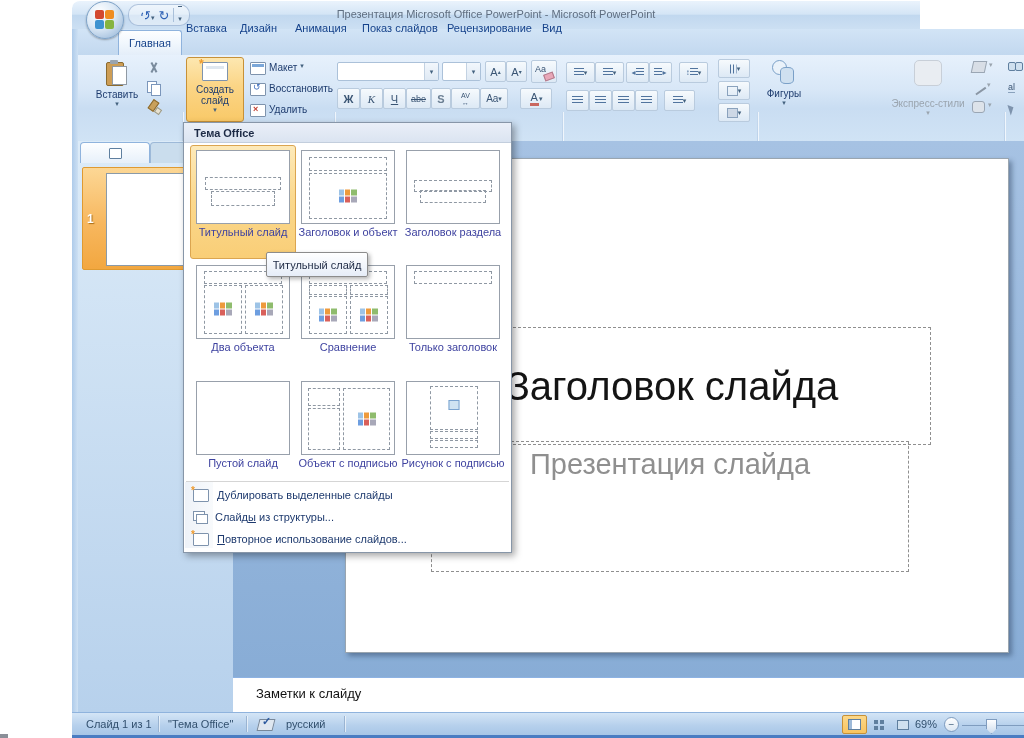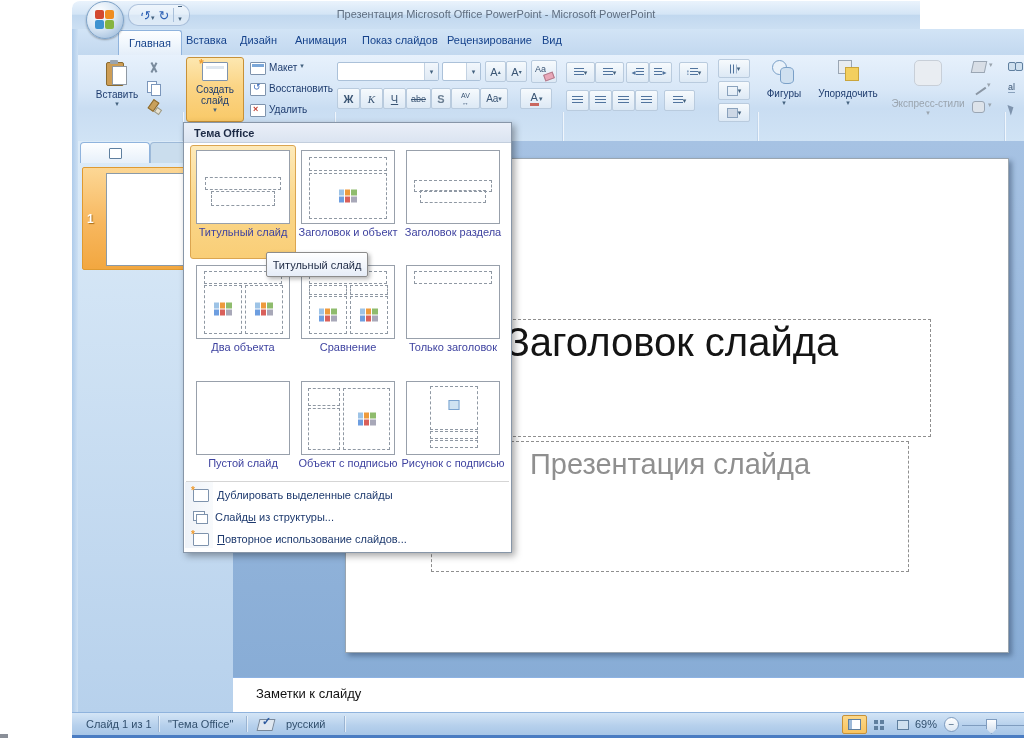--- a/index.html
+++ b/index.html
@@ -15,21 +15,21 @@
   .office-logo span{border-radius:2px}
   .qat{left:128px;top:4px;height:20px;display:flex;align-items:center;gap:4px;padding:0 7px;background:rgba(255,255,255,.4);border:1px solid rgba(125,155,195,.55);border-radius:10px;z-index:11}
   .qat .gl{font-size:13px;color:#2f62b5;line-height:1}
   .floppy{width:12px;height:12px;background:#3a6bbf;border-radius:2px;position:relative}
   .floppy::after{content:"";position:absolute;left:3px;top:1px;width:6px;height:4px;background:#dce9f6}
   .chev{font-size:7px;color:#44627f;line-height:1}
   .qsep{width:1px;height:14px;background:#a9c0da}
 
   
   .tabrow{left:72px;top:29px;width:952px;height:26px;background:linear-gradient(#d2e4f6,#c2d8ef)}
-  .tab{top:34px;font-size:11px;color:#15428b;white-space:nowrap;cursor:default}
+  .tab{top:22px;font-size:11px;color:#15428b;white-space:nowrap;cursor:default}
   .tab-active{left:118px;top:30px;width:62px;height:24px;background:linear-gradient(#fdfeff,#f1f7fd 50%,#e4eef9);border:1px solid #8fb3dd;border-bottom:none;border-radius:3px 3px 0 0;display:flex;align-items:center;justify-content:center;font-size:11px;color:#15428b}
 
   
   .ribbon{left:72px;top:55px;width:952px;height:86px;background:linear-gradient(#e7f1fc,#d8e7f7 40%,#c9ddf2 62%,#d0e3f5);border-bottom:1px solid #8db2e3}
   .gsep{top:57px;width:1px;height:78px;background:linear-gradient(#c6d9ee,#a9c4e2);box-shadow:1px 0 0 rgba(255,255,255,.7)}
   .glabel{top:125px;font-size:10px;color:#3e6aaa;white-space:nowrap}
   .launcher{width:10px;height:10px;border-left:1px solid #7d9cc0;border-top:1px solid #7d9cc0;position:absolute}
   .launcher span{position:absolute;right:-1px;bottom:-1px;font-size:7px;color:#7d9cc0;line-height:1}
   .rbtn{position:absolute;display:flex;gap:3px;font-size:10px;color:#1e3c6e;white-space:nowrap}
   .bigbtn{position:absolute;display:flex;flex-direction:column;align-items:center;justify-content:flex-start;font-size:10px;color:#1e3c6e;text-align:center}
@@ -301,28 +301,20 @@
 
     <div class="abs" style="left:686px;top:0;width:246px;height:84px">
       <div class="bigbtn" style="left:2px;top:2px;width:48px;height:64px">
         <span style="position:relative;width:24px;height:24px;margin-top:3px">
           <span style="position:absolute;left:0;top:0;width:13px;height:13px;border:1.5px solid #7aa0c8;border-radius:50%;background:#eaf2fa"></span>
           <span style="position:absolute;left:8px;top:7px;width:12px;height:15px;background:#cfe0f0;border:1px solid #7aa0c8;border-radius:40%/25%"></span>
         </span>
         <span style="margin-top:4px">Фигуры</span>
         <span class="chev">▾</span>
       </div>
-      <div class="bigbtn" style="left:54px;top:2px;width:72px;height:64px">
-        <span style="position:relative;width:24px;height:24px;margin-top:3px">
-          <span style="position:absolute;left:2px;top:0;width:12px;height:12px;background:#e8ecf1;border:1px solid #9aa6b4"></span>
-          <span style="position:absolute;left:9px;top:7px;width:12px;height:12px;background:#f3cf5e;border:1px solid #caa53c"></span>
-        </span>
-        <span style="margin-top:4px">Упорядочить</span>
-        <span class="chev">▾</span>
-      </div>
       <div class="bigbtn" style="left:130px;top:2px;width:80px;height:64px;color:#9aa4ae">
         <span style="width:26px;height:24px;margin-top:3px;background:#e9edf2;border:1px solid #c8cfd8;border-radius:5px"></span>
         <span style="margin-top:12px">Экспресс-стили</span>
         <span class="chev" style="color:#9aa4ae">▾</span>
       </div>
       <div class="rbtn" style="left:214px;top:6px">
           <span style="width:12px;height:10px;background:#d8dee6;border:1px solid #9aa6b4;transform:skewX(-12deg)"></span>
           <span class="chev" style="color:#9aa4ae">▾</span>
         </div>
       <div class="rbtn" style="left:214px;top:26px">
@@ -360,21 +352,21 @@
       <span style="color:#44627f;font-size:12px;line-height:1">≡</span>
     </div>
     <div class="thumb-sel">
       <span class="thumb-num">1</span>
       <span class="thumb-slide"></span>
     </div>
   </div>
 
   <div class="abs workspace"></div>
   <div class="abs slide">
-    <div class="ph" style="left:67px;top:160px;width:516px;height:116px;display:flex;justify-content:center">
+    <div class="ph" style="left:67px;top:168px;width:516px;height:116px;display:flex;align-items:center;justify-content:center">
       <span style="font-size:40px;color:#141414;white-space:nowrap">Заголовок слайда</span>
     </div>
     <div class="ph" style="left:85px;top:282px;width:476px;height:129px;text-align:center">
       <span style="display:inline-block;margin-top:6px;font-size:29px;color:#8f8f8f;white-space:nowrap">Презентация слайда</span>
     </div>
   </div>
 
   <div class="abs notes">
     <span style="position:absolute;left:23px;top:8px;font-size:13px;color:#111">Заметки к слайду</span>
   </div>

